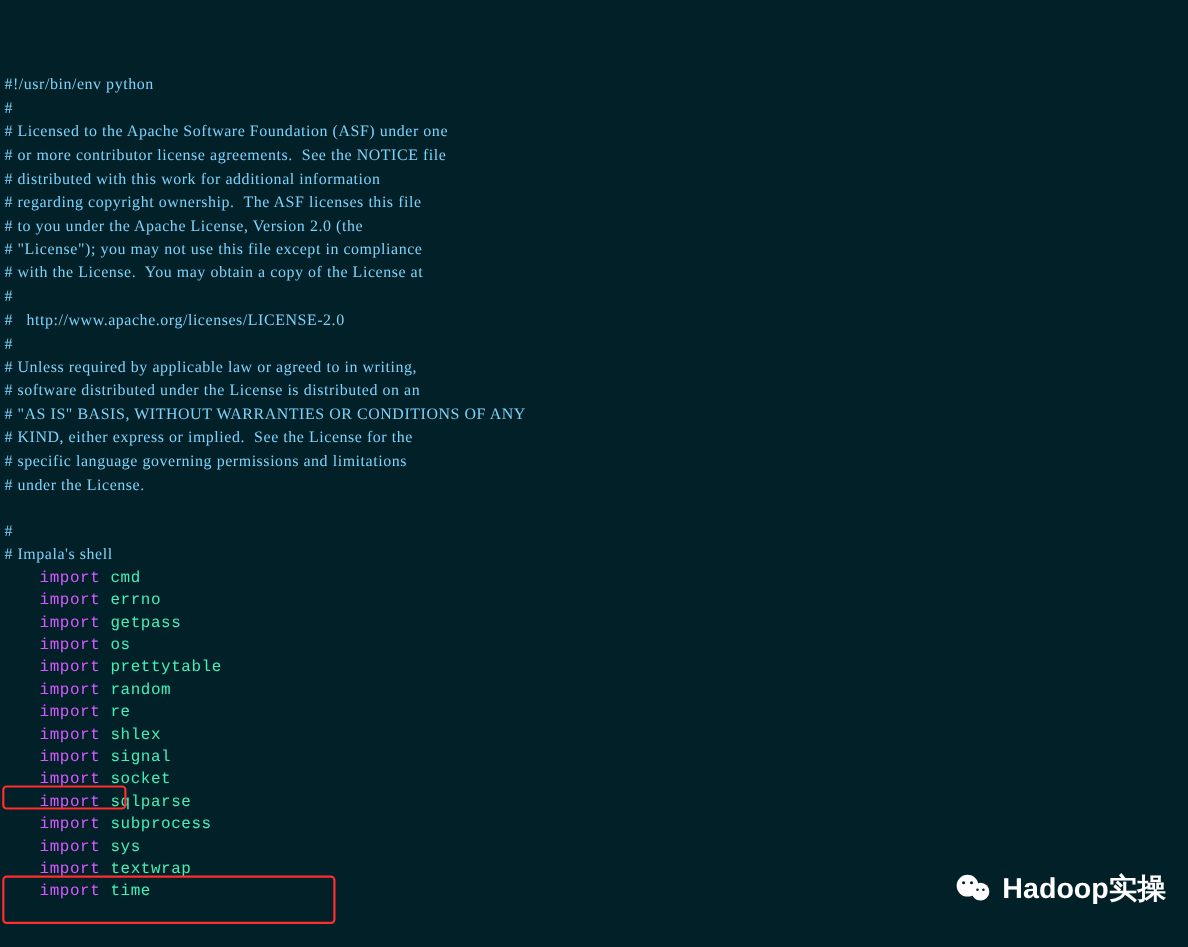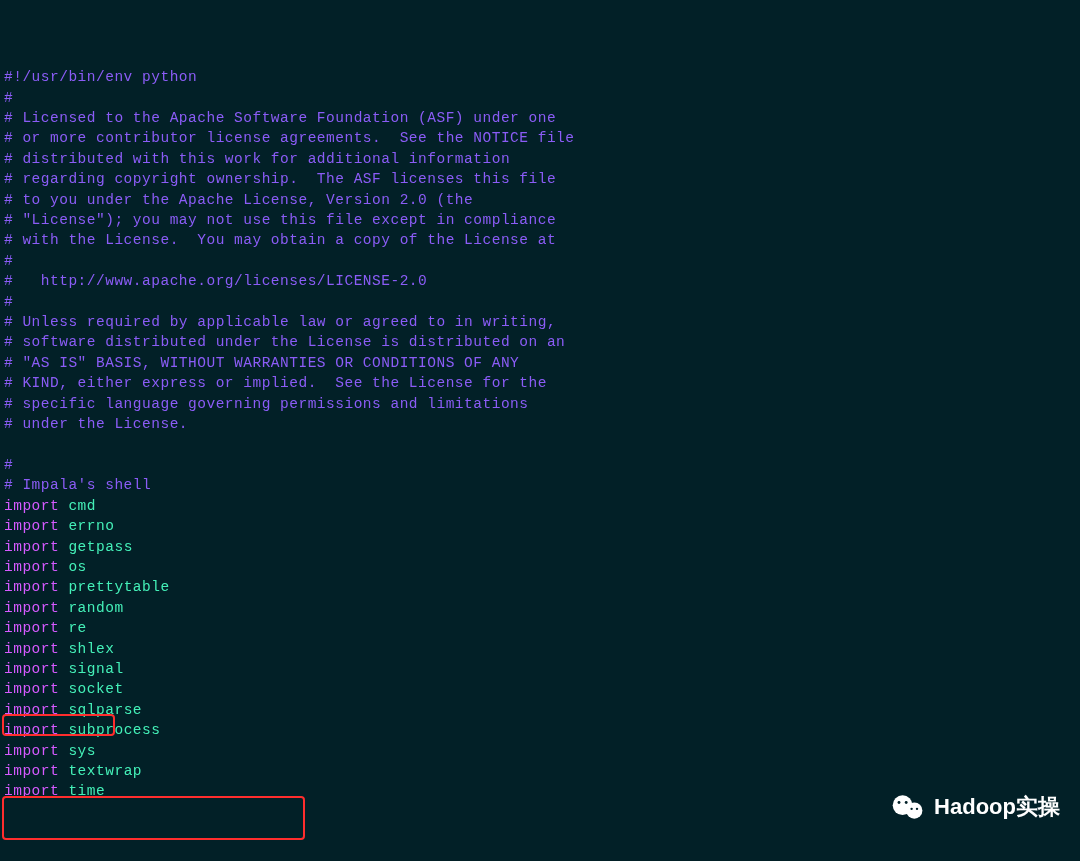--- a/index.html
+++ b/index.html
@@ -9,34 +9,34 @@
     font-size:14.5px;
     line-height:20.4px;
     width:1080px;
     height:861px;
     overflow:hidden;
     position:relative;
   }
   .term { padding:6px 4px; white-space:pre; letter-spacing:0.5px; }
   .prompt { color:#48e5f7; }
   .cmd    { color:#48e5f7; }
-  .comment{ color:#8b5cf6; }
-  .keyword{ color:#d65aff; }
+  .comment{ color:#7dd3fc;font-family:Liberation Serif, serif; }
+  .keyword{ color:#d65aff;margin-left:32px; }
   .builtin{ color:#44f0b8; }
   .blank  { height:20.4px; }
   .box1, .box2 { position:absolute; border:2px solid #ff2d2d; border-radius:4px; pointer-events:none; }
   .box1 { left:2px; top:714px; width:113px; height:22px; }
   .box2 { left:2px; top:796px; width:303px; height:44px; }
   .watermark {
     position:absolute;
     right:20px;
     bottom:36px;
     color:#ffffff;
     font-family:sans-serif;
-    font-size:22px;
+    font-size:26px;
     font-weight:600;
     display:flex;
     align-items:center;
     gap:8px;
   }
   .watermark svg { width:36px; height:36px; }
 </style>
 </head>
 <body>
 

